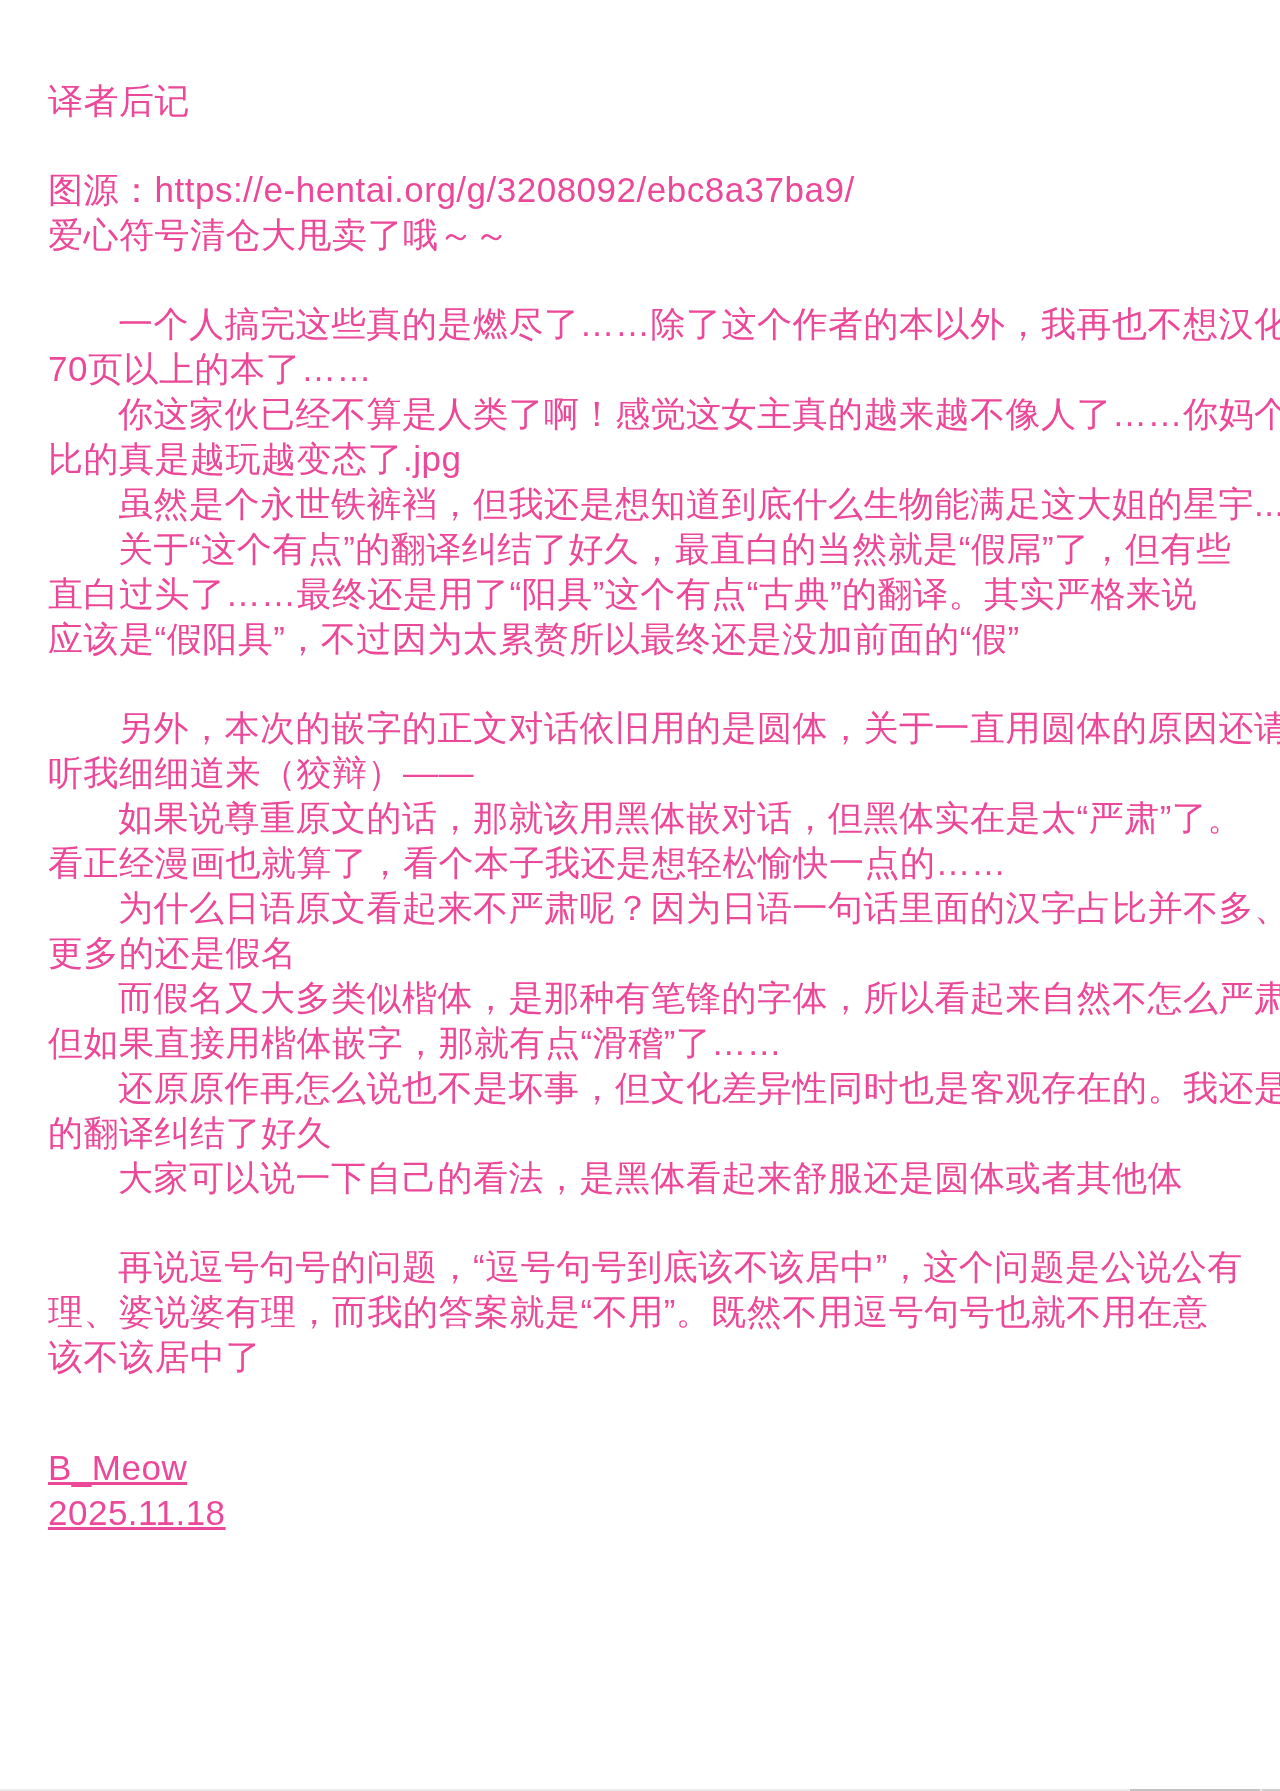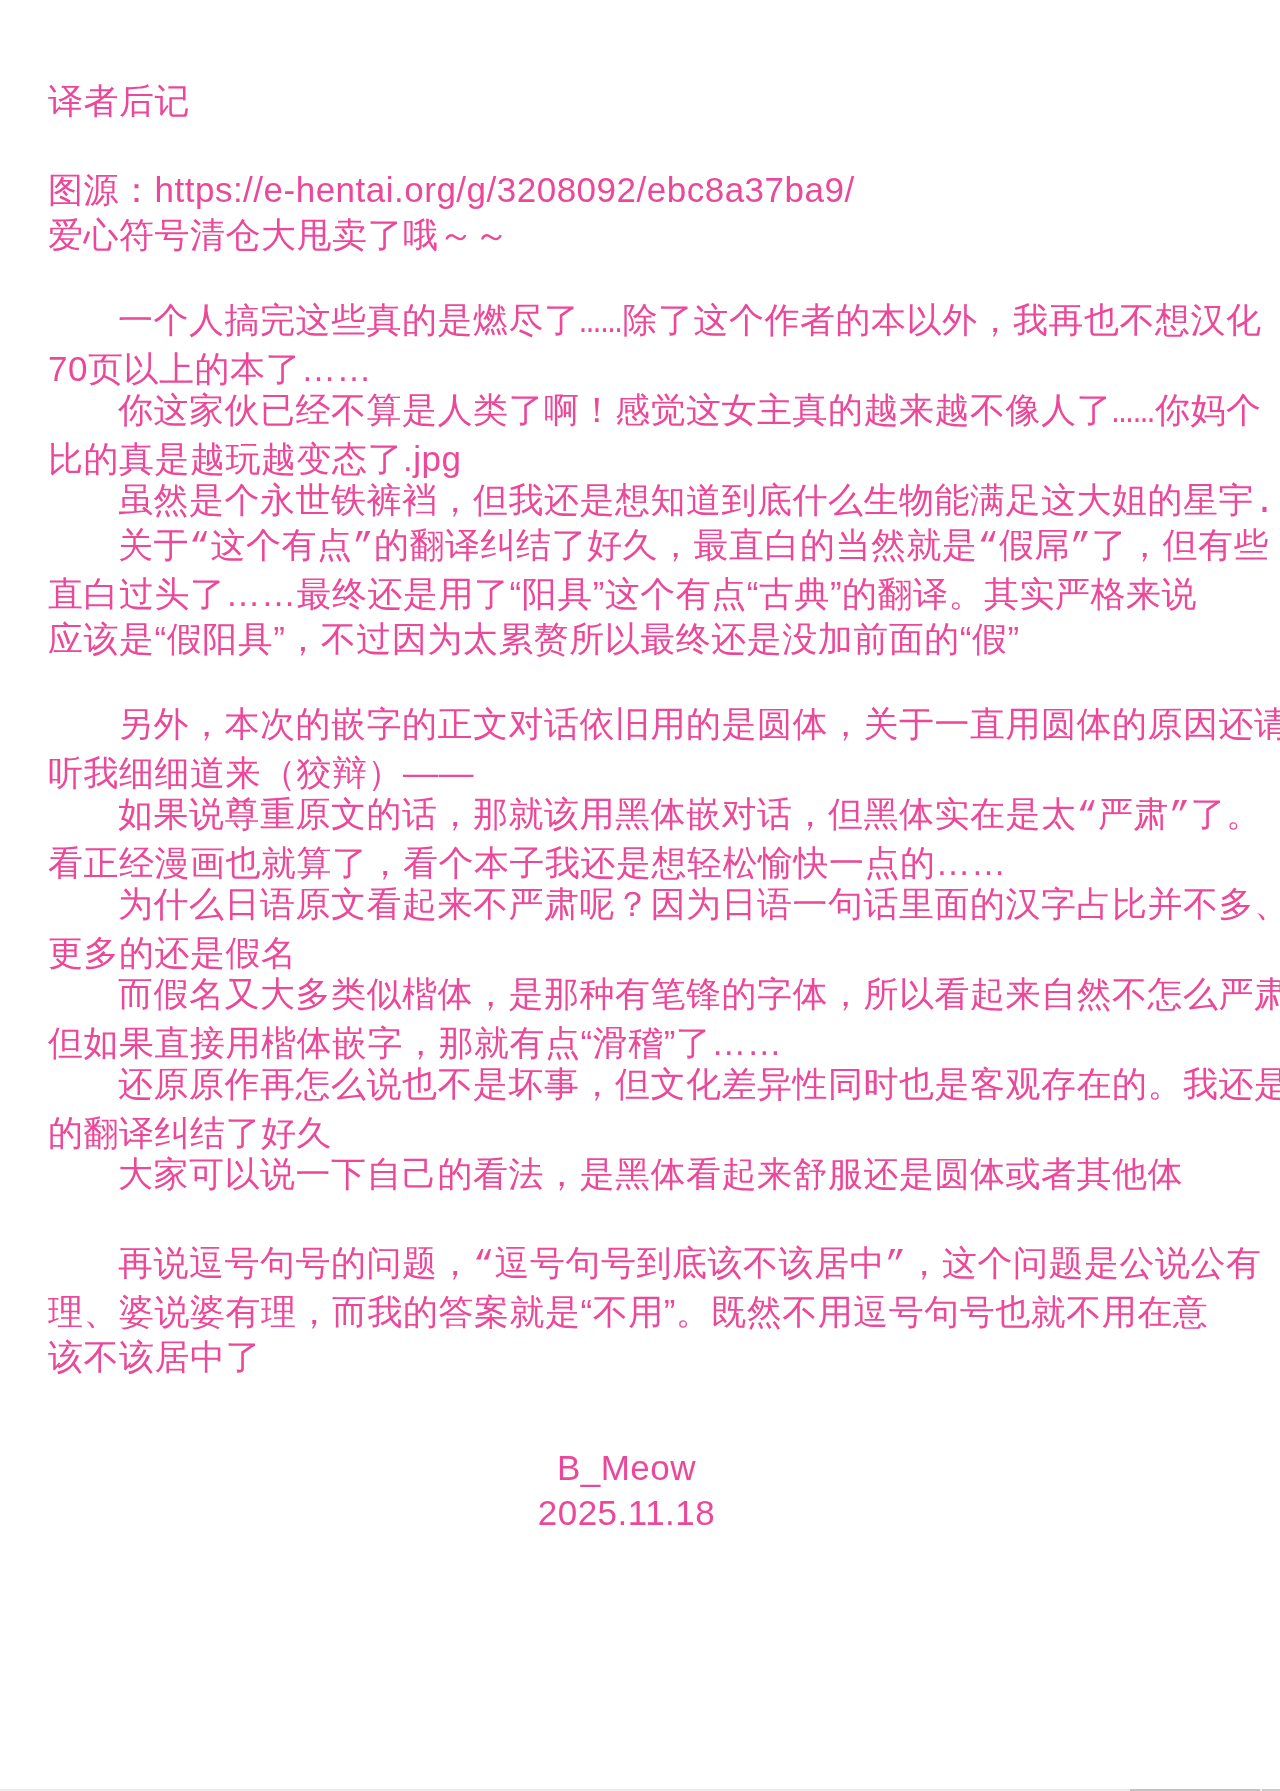--- a/index.html
+++ b/index.html
@@ -33,26 +33,26 @@
     line-height: 45px;
   }
   .block {
     margin-bottom: 44px;
   }
   .block:last-of-type {
     margin-bottom: 0;
   }
   .indent {
     text-indent: 2em;
-    font-family: Liberation Mono, monospace;
   }
   .signature {
     margin-top: 66px;
-    text-align: center;
+    text-align: left;
     padding-right: 35px;
+    text-decoration: underline;
   }
   .bottom-hairline {
     position: absolute;
     left: 0;
     bottom: 0;
     width: 100%;
     height: 2px;
     background: #ececec;
   }
   .bottom-hairline .seg-dark {

